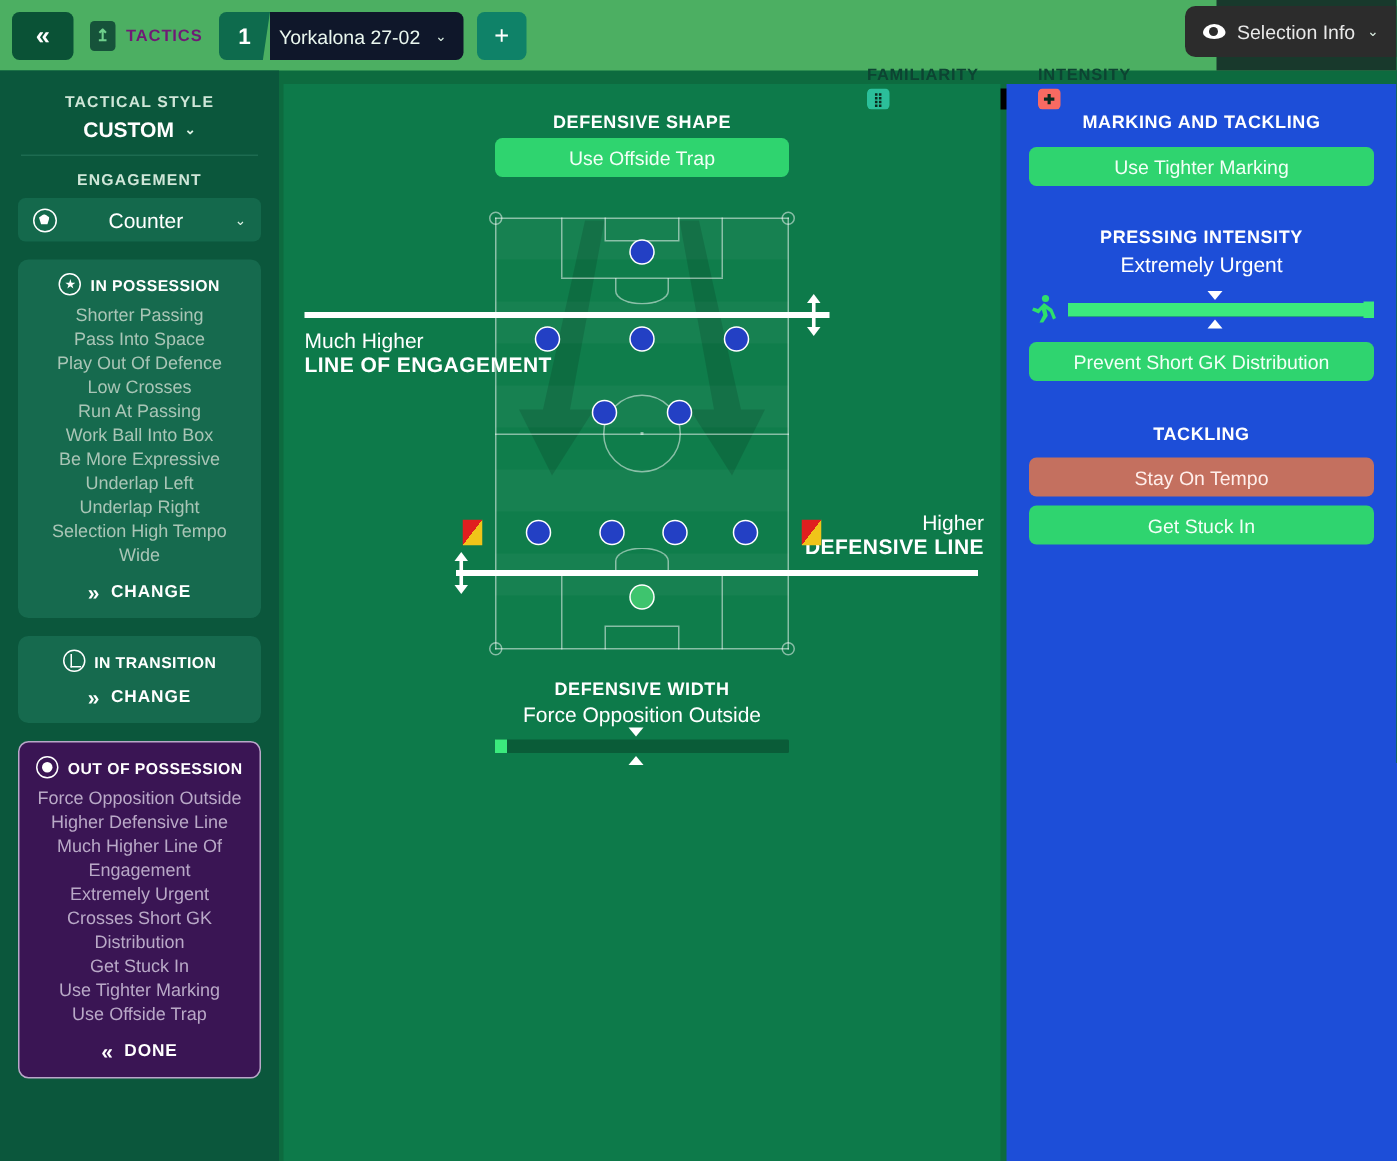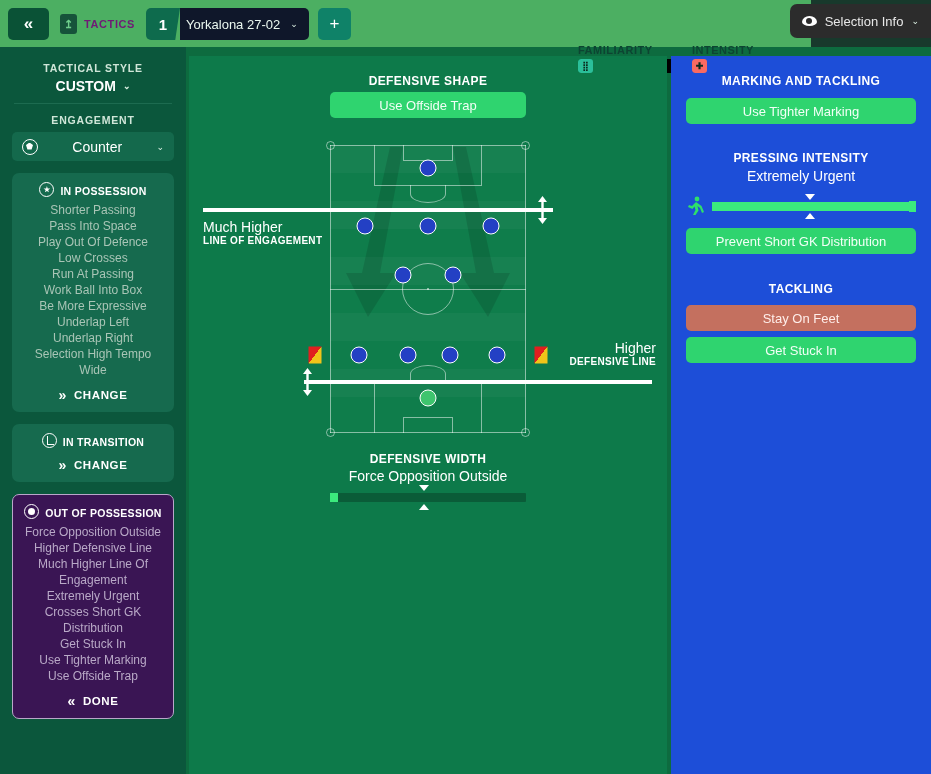--- a/index.html
+++ b/index.html
@@ -201,21 +201,21 @@
     background:
       linear-gradient(to bottom right, #e01f1f 0 50%, #f0c419 50% 100%);
   }
   .wline {
     position: absolute; height: 4px; background: #ffffff; z-index: 5;
   }
   .dblarrow {
     position: absolute; width: 11px; z-index: 8; cursor: pointer;
   }
   .lbl-main { color: #fff; font-size: 14px; }
-  .lbl-sub { color: #fff; font-size: 10px; font-weight: bold; letter-spacing: 0.3px; }
+  .lbl-sub { color: #fff; font-size: 14px; font-weight: bold; letter-spacing: 0.3px; }
 
   .slider-track {
     position: relative; height: 9px; background: #0a5c38; border-radius: 1px;
   }
   .slider-fill { position: absolute; left: 0; top: 0; height: 9px; background: #3bea7d; }
   .slider-knob {
     position: absolute; top: -1px; width: 7px; height: 11px;
     background: #3bea7d;
   }
   .tri-down, .tri-up {
@@ -472,15 +472,15 @@
       <div class="slider-fill" id="pi-fill" style="width: 100%;"></div>
       <div class="slider-knob" id="pi-knob" style="left: calc(100% - 7px);"></div>
       <div class="tri-down" id="pi-tri-down" style="left: calc(48% - 5px);"></div>
       <div class="tri-up" id="pi-tri-up" style="left: calc(48% - 5px);"></div>
     </div>
   </div>
 
   <div class="pill-btn pill-green" style="margin-top:12px;">Prevent Short GK Distribution</div>
 
   <div class="sec-title" style="margin-top:28px;">TACKLING</div>
-  <div class="pill-btn pill-red" style="margin-top:9px;">Stay On Feet</div>
+  <div class="pill-btn pill-red" style="margin-top:9px;">Stay On Tempo</div>
   <div class="pill-btn pill-green" style="margin-top:6px;">Get Stuck In</div>
 </div>
 
 </body></html>

